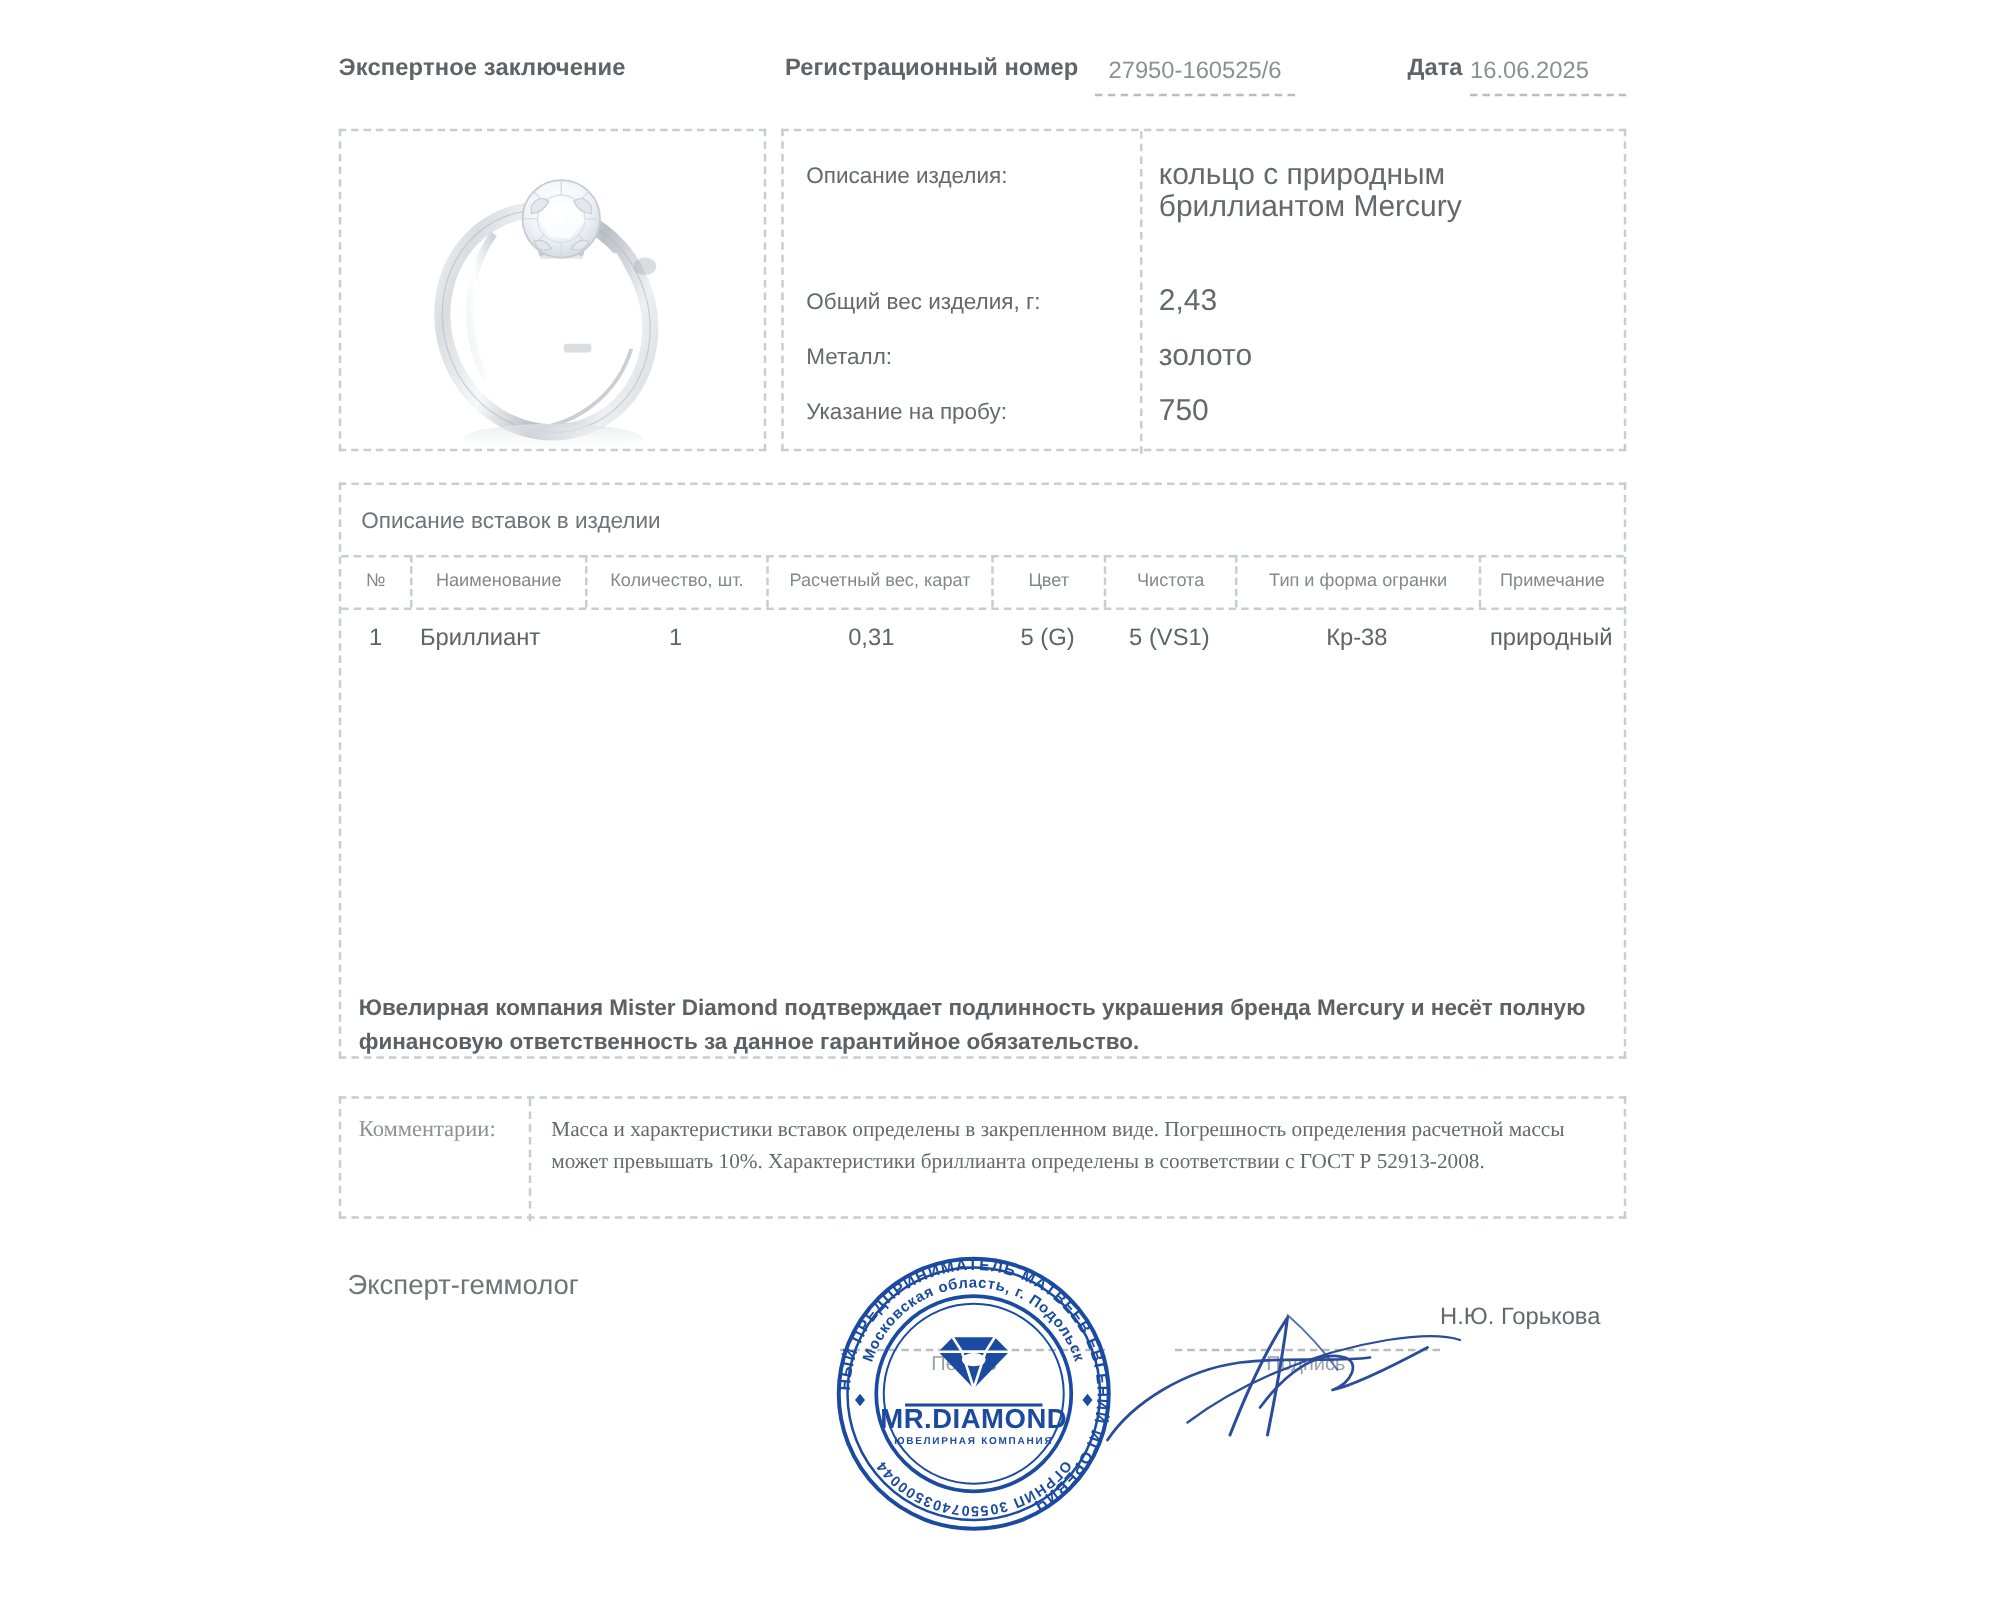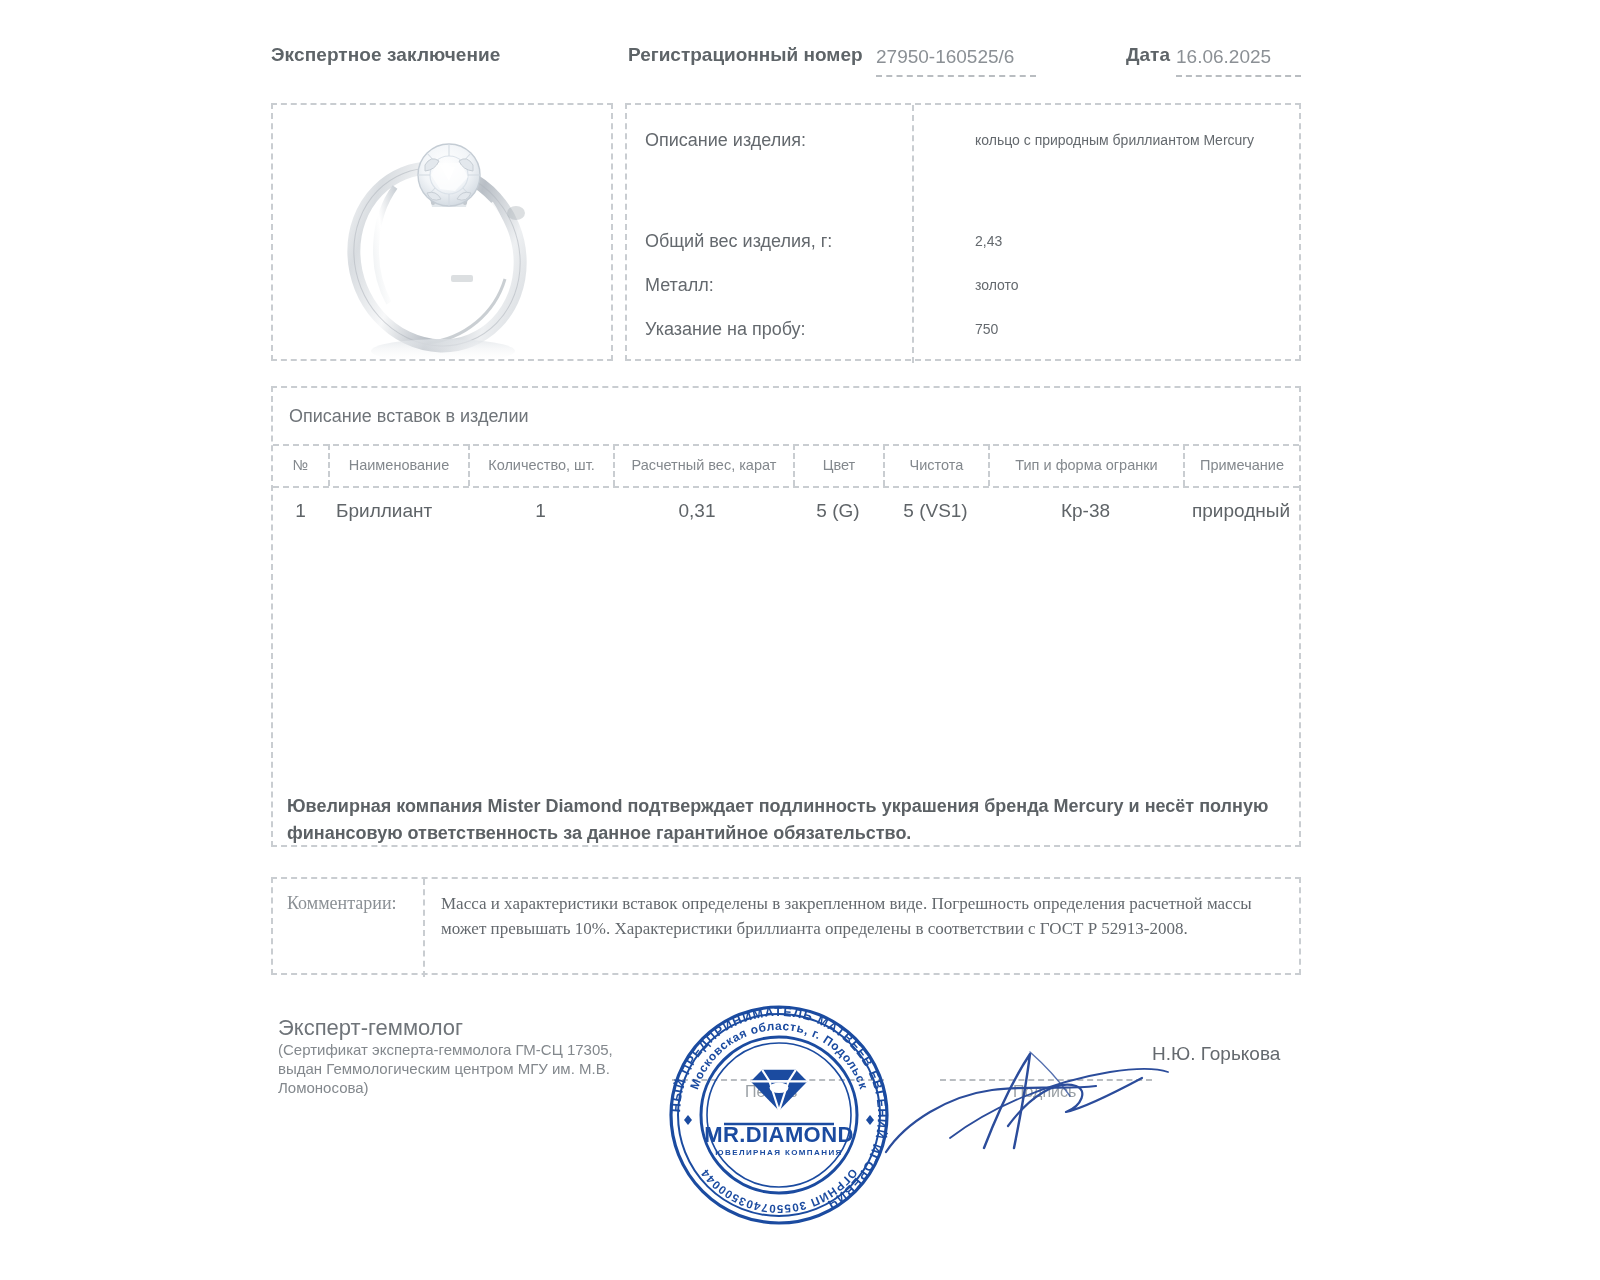--- a/index.html
+++ b/index.html
@@ -47,20 +47,21 @@
     color: #5e6468;
   }
   .hdr-reg-value {
     position: absolute;
     left: 605px; top: 6px;
     width: 160px;
     font-size: 19px;
     color: #8b9095;
     border-bottom: 2px dashed #b9bdc1;
     padding-bottom: 7px;
+    text-align: center;
   }
   .hdr-date-label {
     position: absolute;
     left: 855px; top: 4px;
     font-size: 19px;
     font-weight: bold;
     color: #5e6468;
   }
   .hdr-date-value {
     position: absolute;
@@ -111,25 +112,24 @@
   .info-row {
     position: absolute;
     left: 18px;
     font-size: 18px;
     color: #64696e;
     line-height: 26px;
   }
   .info-val {
     position: absolute;
     left: 300px;
-    font-size: 14px;
+    font-size: 24px;
     color: #64696e;
     line-height: 26px;
     width: 360px;
-    margin-left: 48px;
   }
 
   
   .inserts-box {
     position: absolute;
     left: 271px;
     top: 386px;
     width: 1030px;
     height: 461px;
     border: 2px dashed #c9cdd1;
@@ -411,21 +411,20 @@
     <div style="position:absolute; left:14px; top:405px; width:1000px; font-size:18px; font-weight:bold; color:#5c6165; line-height:27px;">Ювелирная компания Mister Diamond подтверждает подлинность украшения бренда Mercury и несёт полную финансовую ответственность за данное гарантийное обязательство.</div>
   </div>
 
   <div class="comments-box">
     <div class="comments-split"></div>
     <div class="comments-label">Комментарии:</div>
     <div class="comments-text">Масса и характеристики вставок определены в закрепленном виде. Погрешность определения расчетной массы может превышать 10%. Характеристики бриллианта определены в соответствии с ГОСТ Р 52913-2008.</div>
   </div>
 
   <div class="expert-title">Эксперт-геммолог</div>
-  <div class="expert-cert">(Сертификат эксперта-геммолога ГМ-СЦ 17305, выдан Геммологическим центром МГУ им. М.В. Ломоносова)</div>
 
   <div class="stamp-line"></div>
   <div class="stamp-label">Печать</div>
   <div class="sign-line"></div>
   <div class="sign-label">Подпись</div>
   <div class="signer-name">Н.Ю. Горькова</div>
 
   <div class="stamp">
     <svg width="226" height="226" viewBox="0 0 226 226" xmlns="http://www.w3.org/2000/svg">
       <defs>

